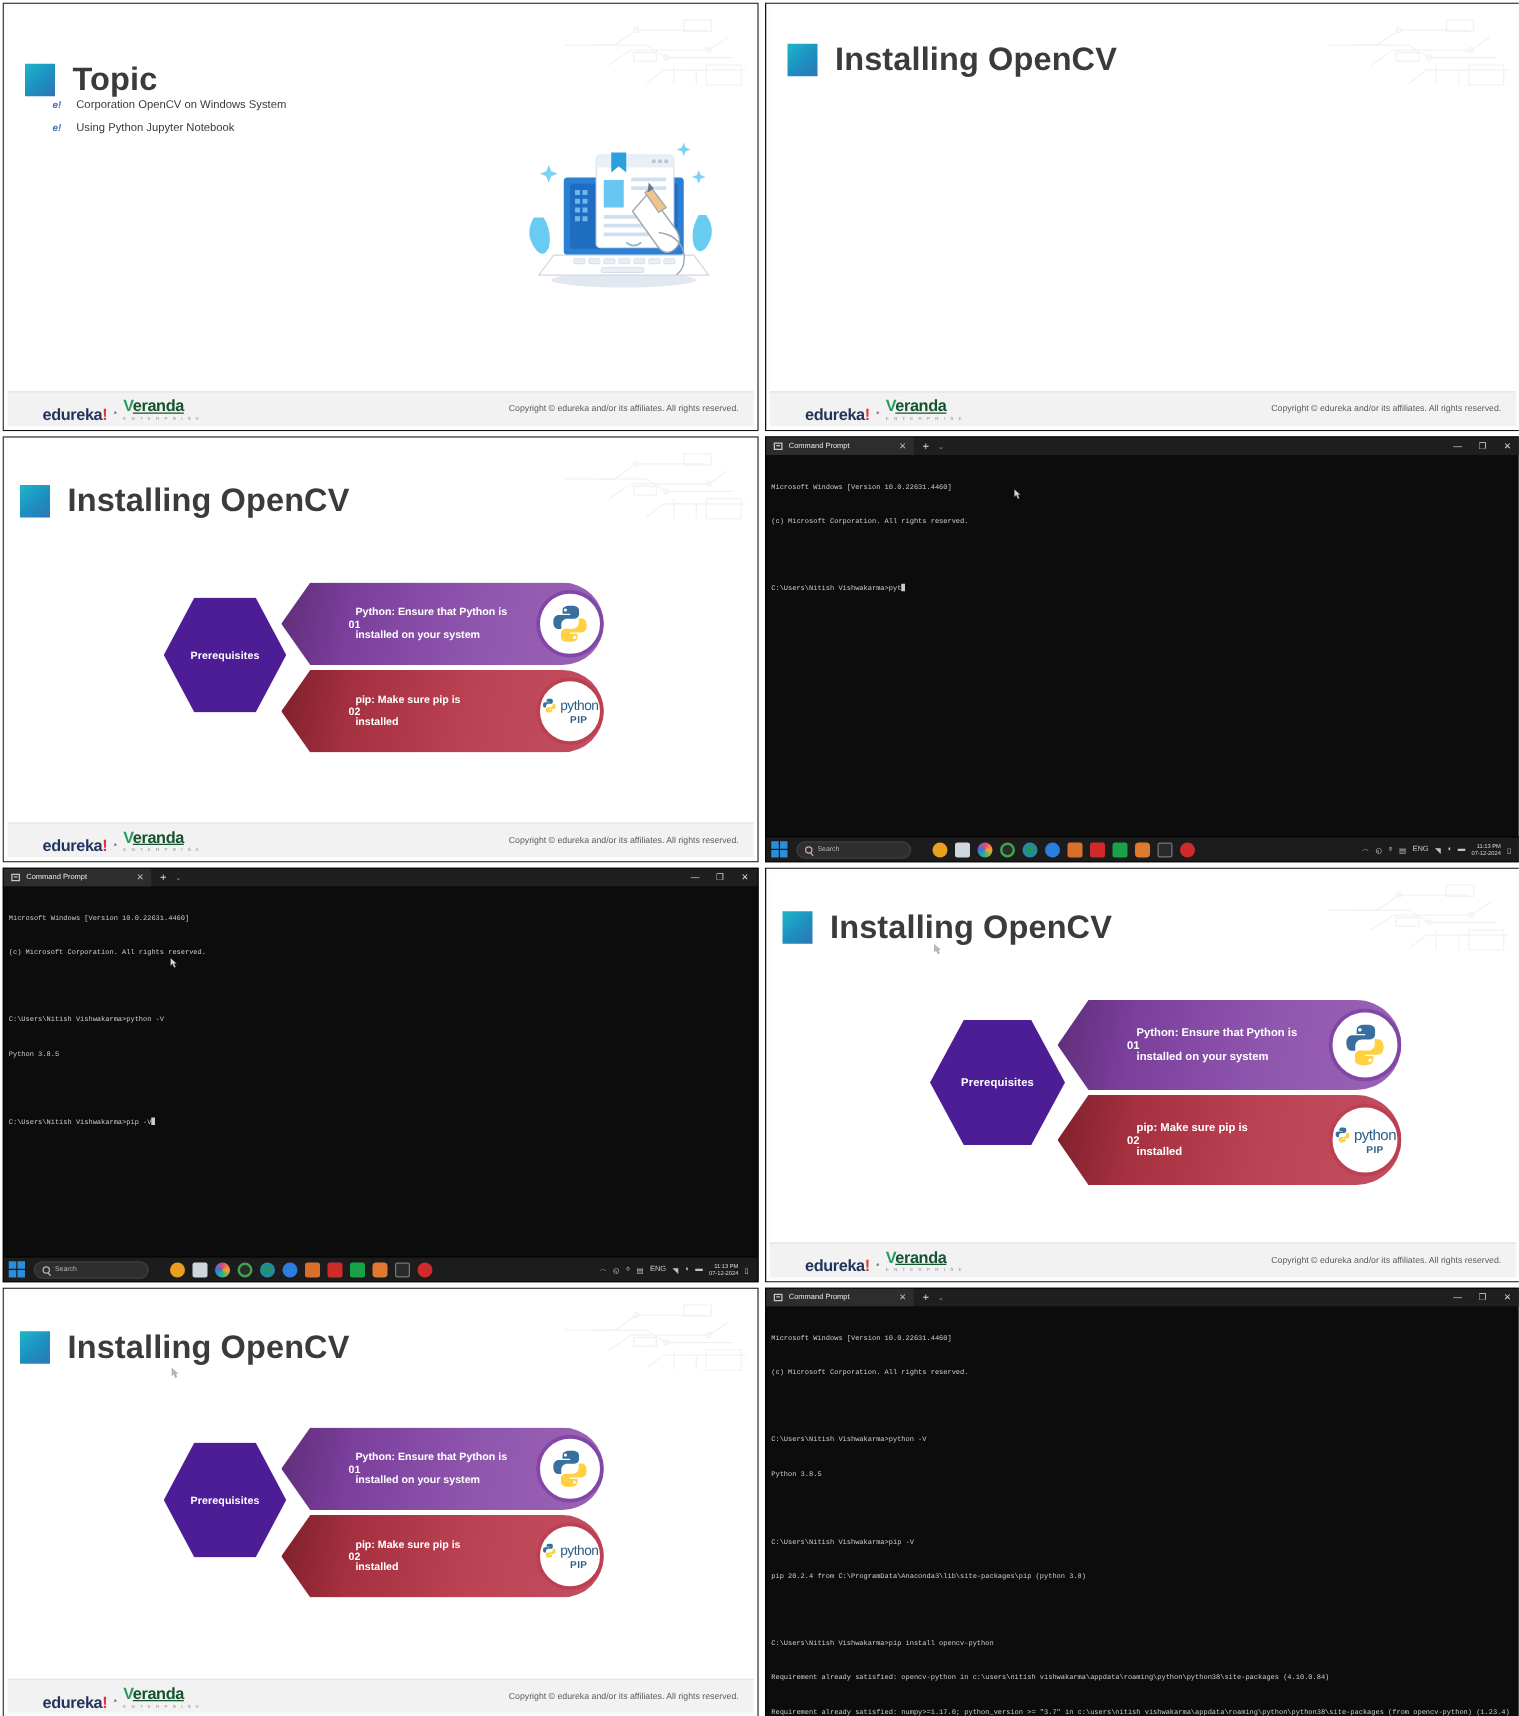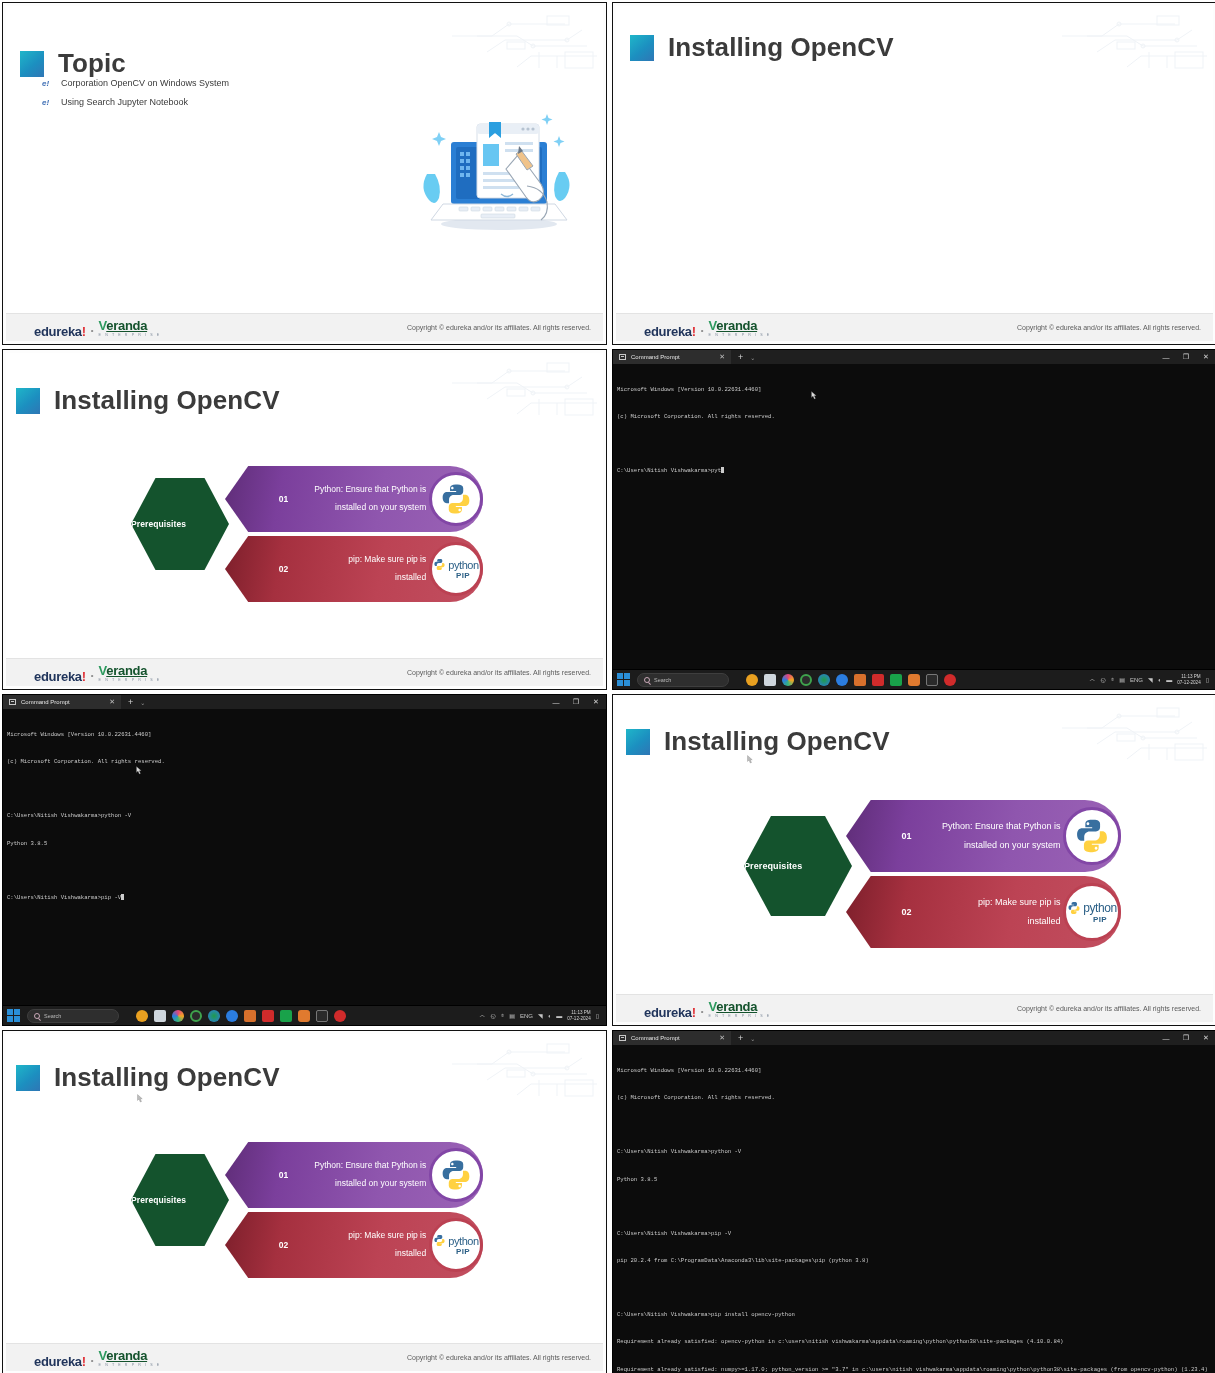--- a/index.html
+++ b/index.html
@@ -88,22 +88,22 @@
   .brand-veranda .vsub {
     font-size: 3.6px; color: #7e8a9a; letter-spacing: 1.6px;
     display: block; text-align: center; margin-top: 1px;
   }
   .copyright { font-size: 7px; color: #5b5b5b; }
 
   
   .diagram { position: absolute; }
   .hexagon {
     position: absolute;
-    background: #14532d;
-    display: flex; align-items: center; 
+    background: #4c1d95;
+    display: flex; align-items: center; justify-content: center;
     clip-path: polygon(25% 0%, 75% 0%, 100% 50%, 75% 100%, 25% 100%, 0% 50%);
   }
   .hex-label {
     font-size: 8.5px; font-weight: bold; color: #ffffff;
     text-align: center; letter-spacing: .1px;
   }
   .arrow-row { position: absolute; }
   .arrow-body {
     position: absolute; inset: 0;
     clip-path: polygon(9% 0%, 100% 0%, 100% 100%, 9% 100%, 0% 50%);
@@ -111,22 +111,22 @@
   }
   .arrow-body.purple { background: linear-gradient(100deg,#5f2d78 0%,#7b3f9c 22%,#8f56ae 60%,#9b63b6 100%); }
   .arrow-body.red    { background: linear-gradient(100deg,#7d1f2b 0%,#a5303f 22%,#bc4354 60%,#c24f60 100%); }
   .arrow-num {
     position: absolute; left: 10%; top: 50%; transform: translateY(-50%);
     font-size: 8.5px; font-weight: bold; color: #ffffff; padding-left: 28px;
   }
   .arrow-text {
     position: absolute; left: 23%; right: 22%; top: 50%;
     transform: translateY(-50%);
-    font-size: 8.5px; font-weight: normal; color: #ffffff;
-    text-align: right; line-height: 2.1;
+    font-size: 8.5px; font-weight: bold; color: #ffffff;
+    text-align: left; line-height: 2.1;
   }
   .arrow-badge {
     position: absolute; right: 0; top: 50%; transform: translateY(-50%);
     border-radius: 50%; background: #fff;
     display: flex; align-items: center; justify-content: center;
   }
   .arrow-badge.purple { border: 3px solid #8246a6; }
   .arrow-badge.red { border: 3px solid #bb4152; align-items: center; }
 
   
@@ -249,21 +249,21 @@
           <div class="slide-title">Topic</div>
         </div>
 
         <div class="bullets">
           <div class="bullet">
             <span class="bullet-mark">e!</span>
             <span class="bullet-text">Corporation OpenCV on Windows System</span>
           </div>
           <div class="bullet">
             <span class="bullet-mark">e!</span>
-            <span class="bullet-text">Using Search Jupyter Notebook</span>
+            <span class="bullet-text">Using Python Jupyter Notebook</span>
           </div>
         </div>
 
         <svg class="hero" viewBox="0 0 160 145">
           <g fill="#4ec3f0" opacity=".85">
             <path d="M8 72 q-8 14 2 26 q6 7 10 -2 q3 -12 -4 -24z"></path>
             <path d="M146 70 q9 13 0 26 q-6 7 -10 -2 q-3 -12 4 -24z"></path>
           </g>
           <ellipse cx="80" cy="122" rx="58" ry="6" fill="#e2e8f0"></ellipse>
           <rect x="32" y="40" width="96" height="62" rx="3" fill="#2b7fd4"></rect>

